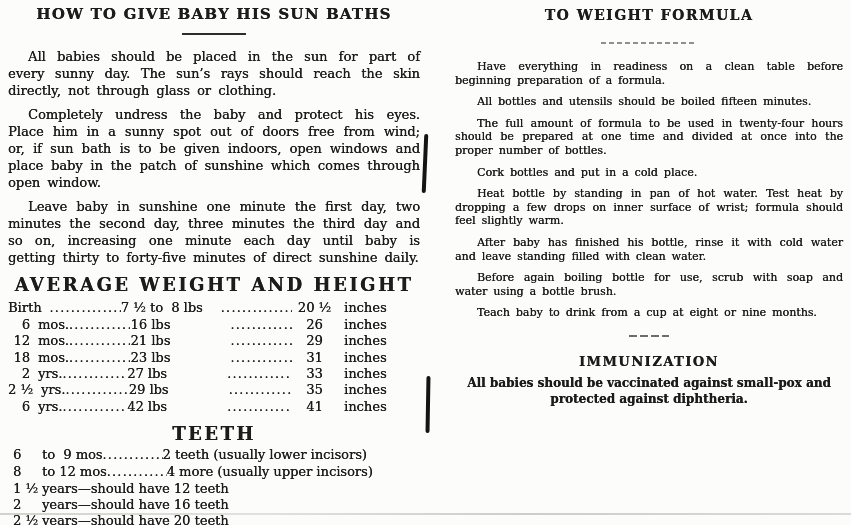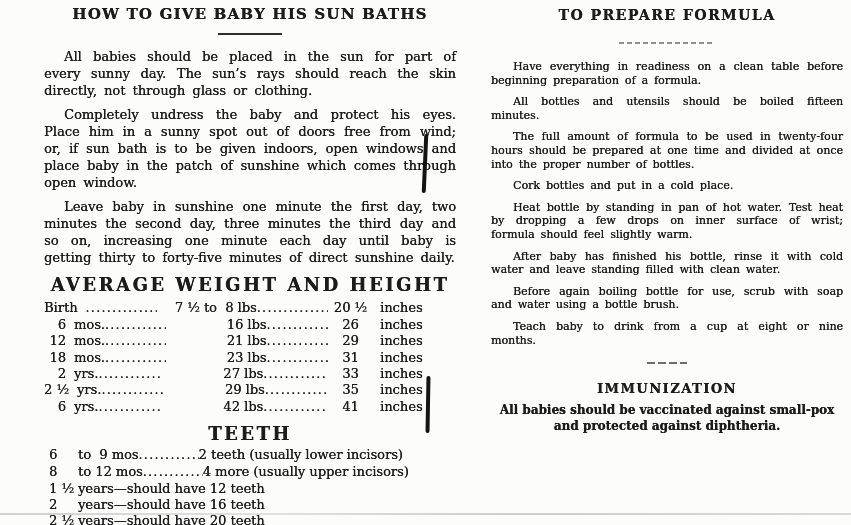--- a/index.html
+++ b/index.html
@@ -5,21 +5,21 @@
   * { margin:0; padding:0; box-sizing:border-box; }
   html,body { background:#e9e7e3; }
   .page {
     width:851px; height:525px; position:relative; overflow:hidden;
     background:#fcfcfa;
     font-family:"DejaVu Serif","Liberation Serif",serif;
     color:#1c1c1c;
     display:flex;
   }
   .col { text-shadow:0.25px 0 0 currentColor; }
-  .col-left  { width:425px; padding:5px 5px 0 8px;margin-left:36px; }
+  .col-left  { width:425px; padding:5px 5px 0 8px; }
   .col-right { width:426px; padding:7px 8px 0 30px; }
 
   
   .h-main { font-size:15px; font-weight:bold; text-align:center; letter-spacing:1.2px; white-space:nowrap; }
   .col-right .h-main { font-size:14px; letter-spacing:1.5px; }
   .h-sub  { font-size:18px; font-weight:bold; text-align:center; letter-spacing:2.5px; white-space:nowrap; }
   .h-immun { font-size:13px; font-weight:bold; text-align:center; letter-spacing:1.5px; }
 
   
   .rule-solid  { width:64px; height:2px; background:#2d2d2d; margin:10px auto 13px; }
@@ -40,21 +40,21 @@
   
   .wh-head { margin:8px 0 5px; }
   .wh-table { padding-right:26px; margin-top:2px; }
   .wh-row { display:flex; align-items:baseline; font-size:13px; line-height:15.4px; }
   .c-num    { flex:0 0 auto; min-width:30px; text-align:right; padding-right:8px; }
   .c-unit   { flex:0 0 auto; }
   .leader   { flex:1 1 8px; overflow:hidden; min-width:8px; }
   .leader::after, .t-leader::after {
       content:"......................................................................";
       letter-spacing:1.5px; font-size:12px; color:#242424; white-space:nowrap; }
-  .c-weight { flex:0 0 100px; text-align:right; }
+  .c-weight { flex:0 0 100px; }
   .c-height { flex:0 0 40px; padding-left:5px;text-align:center; }
   .c-inches { flex:0 0 62px; padding-left:12px; }
 
   
   .teeth-head { margin:8px 0 3px; }
   .t-row { display:flex; align-items:baseline; font-size:13px; line-height:15.9px; }
   .t-num { flex:0 0 34px; padding-left:5px; }
   .t-range { flex:0 0 auto; }
   .t-leader { flex:0 0 60px; overflow:hidden; }
   .t-tail { flex:0 1 auto; white-space:nowrap; }
@@ -176,21 +176,21 @@
         <span class="t-tail">years—should have 16 teeth</span>
       </div>
       <div class="t-row">
         <span class="t-num pre">2 ½</span>
         <span class="t-tail">years—should have 20 teeth</span>
       </div>
     </div>
   </div>
 
   <div class="col col-right">
-    <div class="h-main">TO PREPARE FORMULA</div>
+    <div class="h-main">TO WEIGHT FORMULA</div>
     <div class="rule-dashed"></div>
 
     <p class="body-r">Have everything in readiness on a clean table before beginning preparation of a formula.</p>
     <p class="body-r">All bottles and utensils should be boiled fifteen minutes.</p>
     <p class="body-r">The full amount of formula to be used in twenty-four hours should be prepared at one time and divided at once into the proper number of bottles.</p>
     <p class="body-r">Cork bottles and put in a cold place.</p>
     <p class="body-r">Heat bottle by standing in pan of hot water. Test heat by dropping a few drops on inner surface of wrist; formula should feel slightly warm.</p>
     <p class="body-r">After baby has finished his bottle, rinse it with cold water and leave standing filled with clean water.</p>
     <p class="body-r">Before again boiling bottle for use, scrub with soap and water using a bottle brush.</p>
     <p class="body-r">Teach baby to drink from a cup at eight or nine months.</p>

